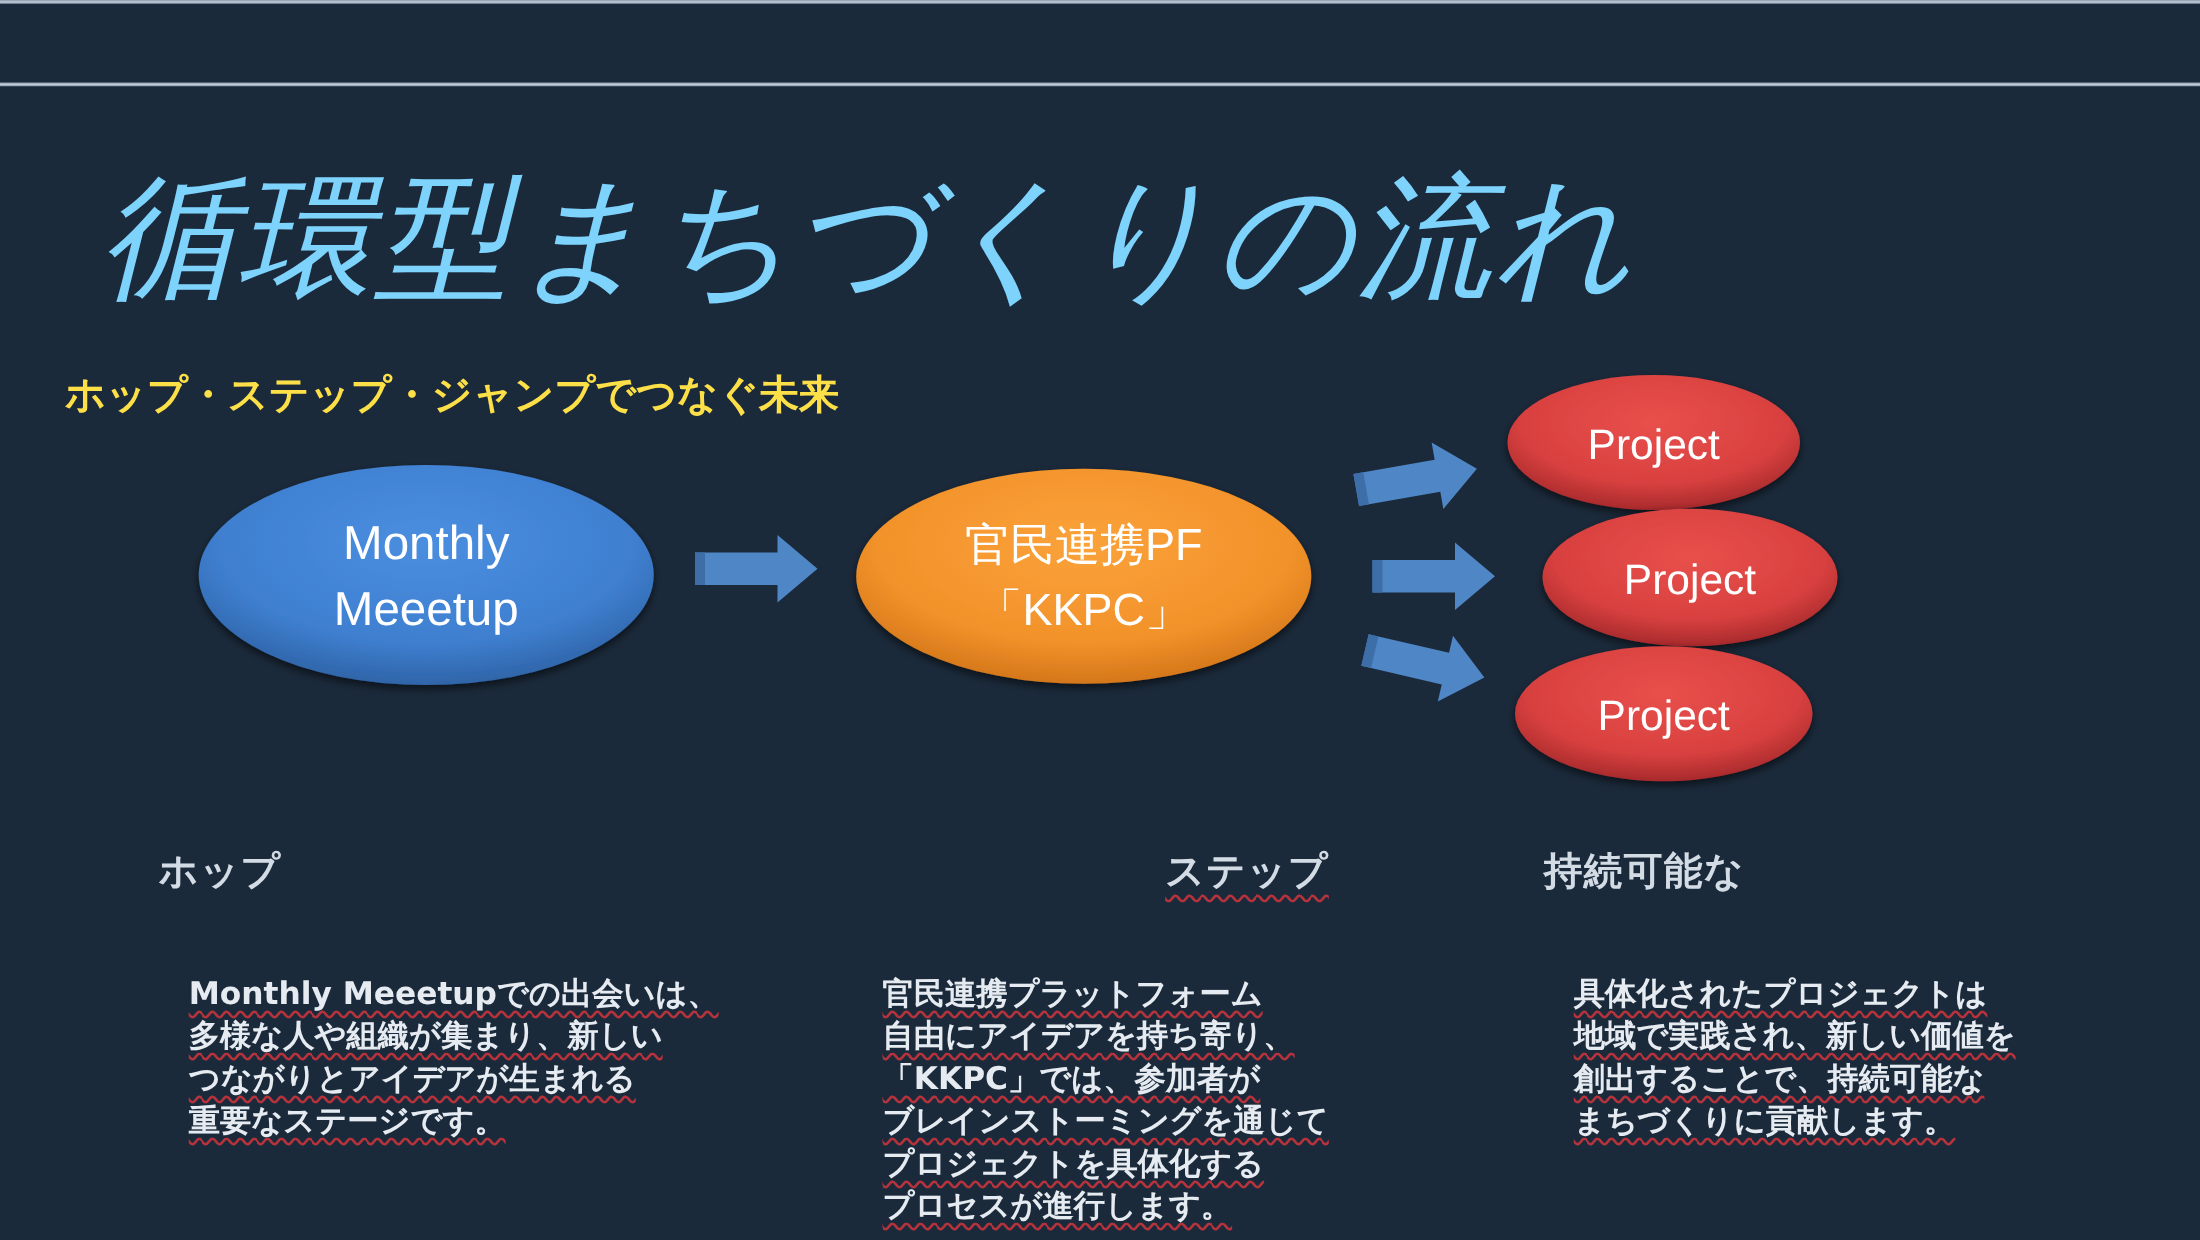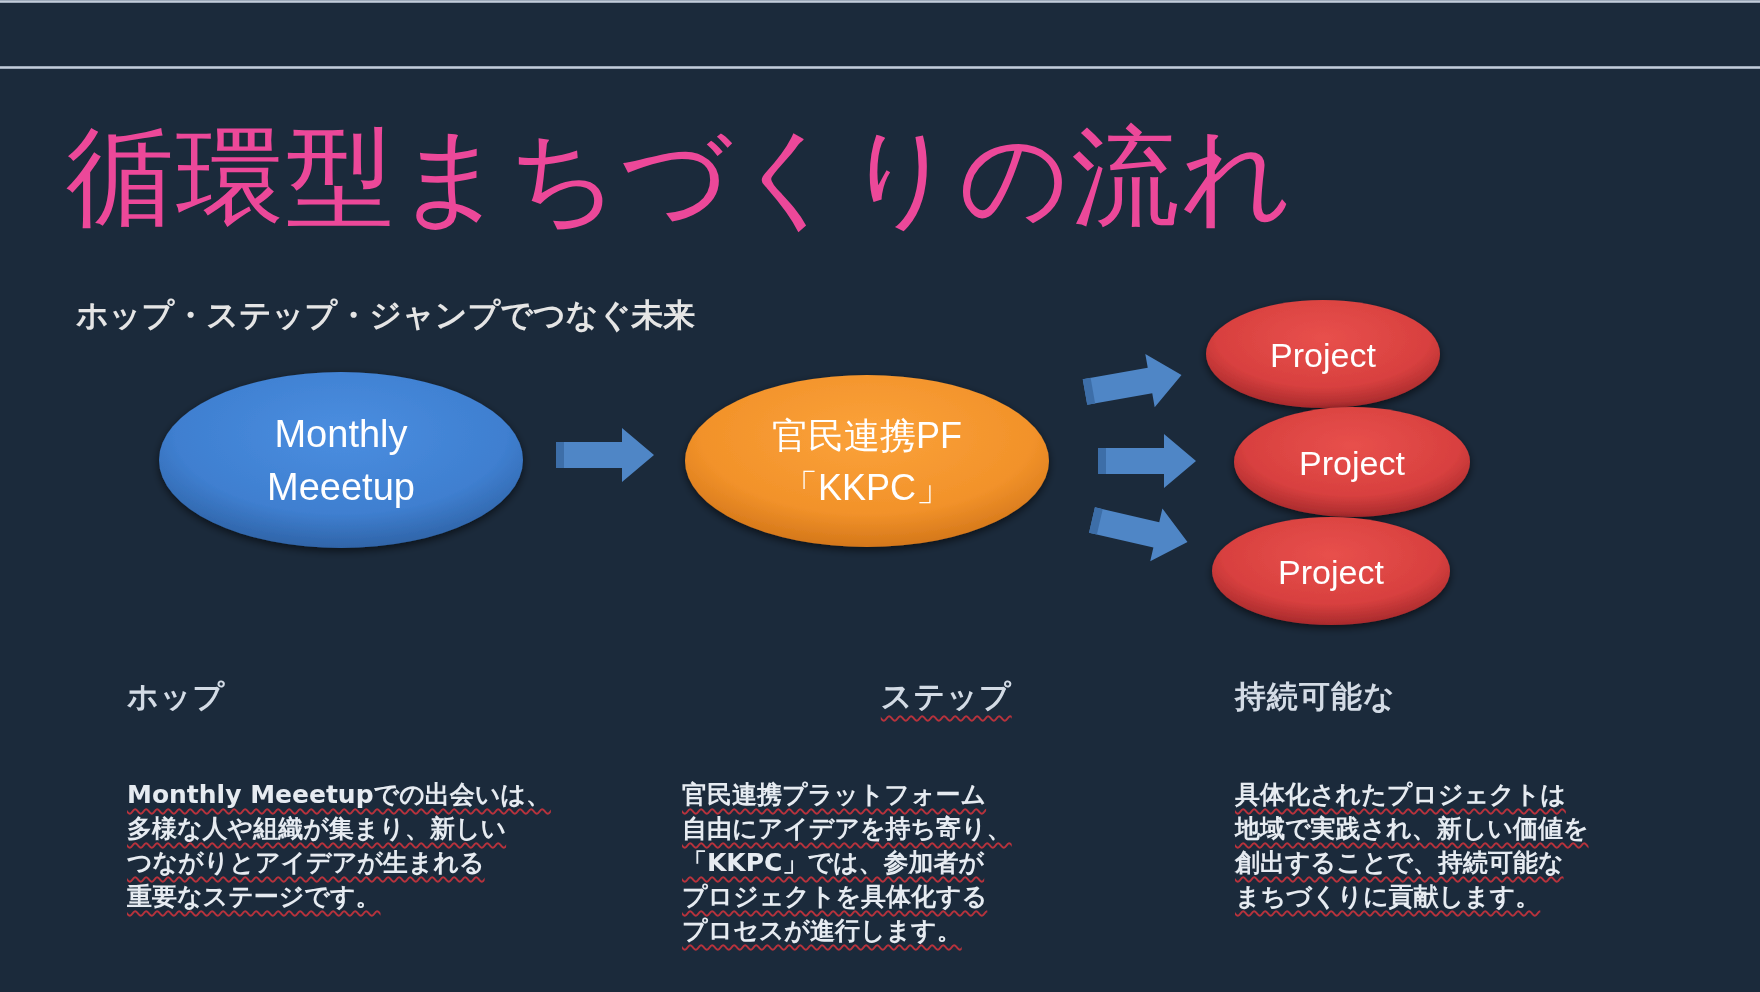--- a/index.html
+++ b/index.html
@@ -4,33 +4,33 @@
 <style>
   html, body { margin: 0; padding: 0; }
   body {
     width: 1760px; height: 992px; overflow: hidden;
     background: #1b2a3b;
     font-family: "DejaVu Sans", "Liberation Sans", sans-serif;
     position: relative;
   }
   .topline { position: absolute; left: 0; width: 1760px; height: 3px;
     background: linear-gradient(#8a98ab, #c3ccd8 50%, #8a98ab); }
-  .title { position: absolute; left: 66px; top: 118px; margin: 0;
-    font-size: 108px; font-weight: normal; color: #ec4899; letter-spacing: 2px;
-    white-space: nowrap; line-height: 1.1; }
-  .subtitle { position: absolute; left: 76px; top: 294px; margin: 0;
-    font-size: 32px; font-weight: bold; color: #e5e5e5; white-space: nowrap; letter-spacing: 0px; text-align: right; }
+  .title { position: absolute; left: 66px; top: 118px; margin: 14px;
+    font-size: 108px; font-weight: normal; color: #7dd3fc; letter-spacing: 2px;
+    white-space: nowrap; line-height: 1.1; font-style: italic; }
+  .subtitle { position: absolute; left: 52px; top: 294px; margin: 0;
+    font-size: 32px; font-weight: bold; color: #fde047; white-space: nowrap; letter-spacing: 0px; text-align: right; }
   svg.diagram { position: absolute; left: 0; top: 0; }
   .node-label { fill: #ffffff; font-family: "Liberation Sans", "DejaVu Sans", sans-serif; }
   .col { position: absolute; top: 676px; color: #e6ebf1; }
   .col h2 { margin: 0; font-size: 31px; font-weight: bold; color: #d3dbe5; letter-spacing: 1px; }
   .col h2.spell { text-decoration: underline wavy #b8323c; text-underline-offset: 8px; text-decoration-thickness: 2px; text-align: right; }
   .col .body { margin-top: 60px; font-size: 25px; font-weight: bold; line-height: 34px; }
   .col .body span.line { display: block; white-space: nowrap;
-    text-decoration: underline wavy #b8323c; text-underline-offset: 5px; text-decoration-thickness: 1.5px; }
+    text-decoration: underline wavy #b8323c; text-underline-offset: 5px; text-decoration-thickness: 1.5px; margin-left: 24px; }
 </style>
 </head>
 <body>
 
 <div class="topline" style="top:0"></div>
 <div class="topline" style="top:66px"></div>
 
 <h1 class="title">循環型まちづくりの流れ</h1>
 <p class="subtitle">ホップ・ステップ・ジャンプでつなぐ未来</p>
 
@@ -109,20 +109,21 @@
     <span class="line">重要なステージです。</span>
   </div>
 </div>
 
 <div class="col" style="left:682px">
   <h2 class="spell">ステップ</h2>
   <div class="body">
     <span class="line">官民連携プラットフォーム</span>
     <span class="line">自由にアイデアを持ち寄り、</span>
     <span class="line">「KKPC」では、参加者が</span>
+    <span class="line">ブレインストーミングを通じて</span>
     <span class="line">プロジェクトを具体化する</span>
     <span class="line">プロセスが進行します。</span>
   </div>
 </div>
 
 <div class="col" style="left:1235px">
   <h2>持続可能な</h2>
   <div class="body">
     <span class="line">具体化されたプロジェクトは</span>
     <span class="line">地域で実践され、新しい価値を</span>

